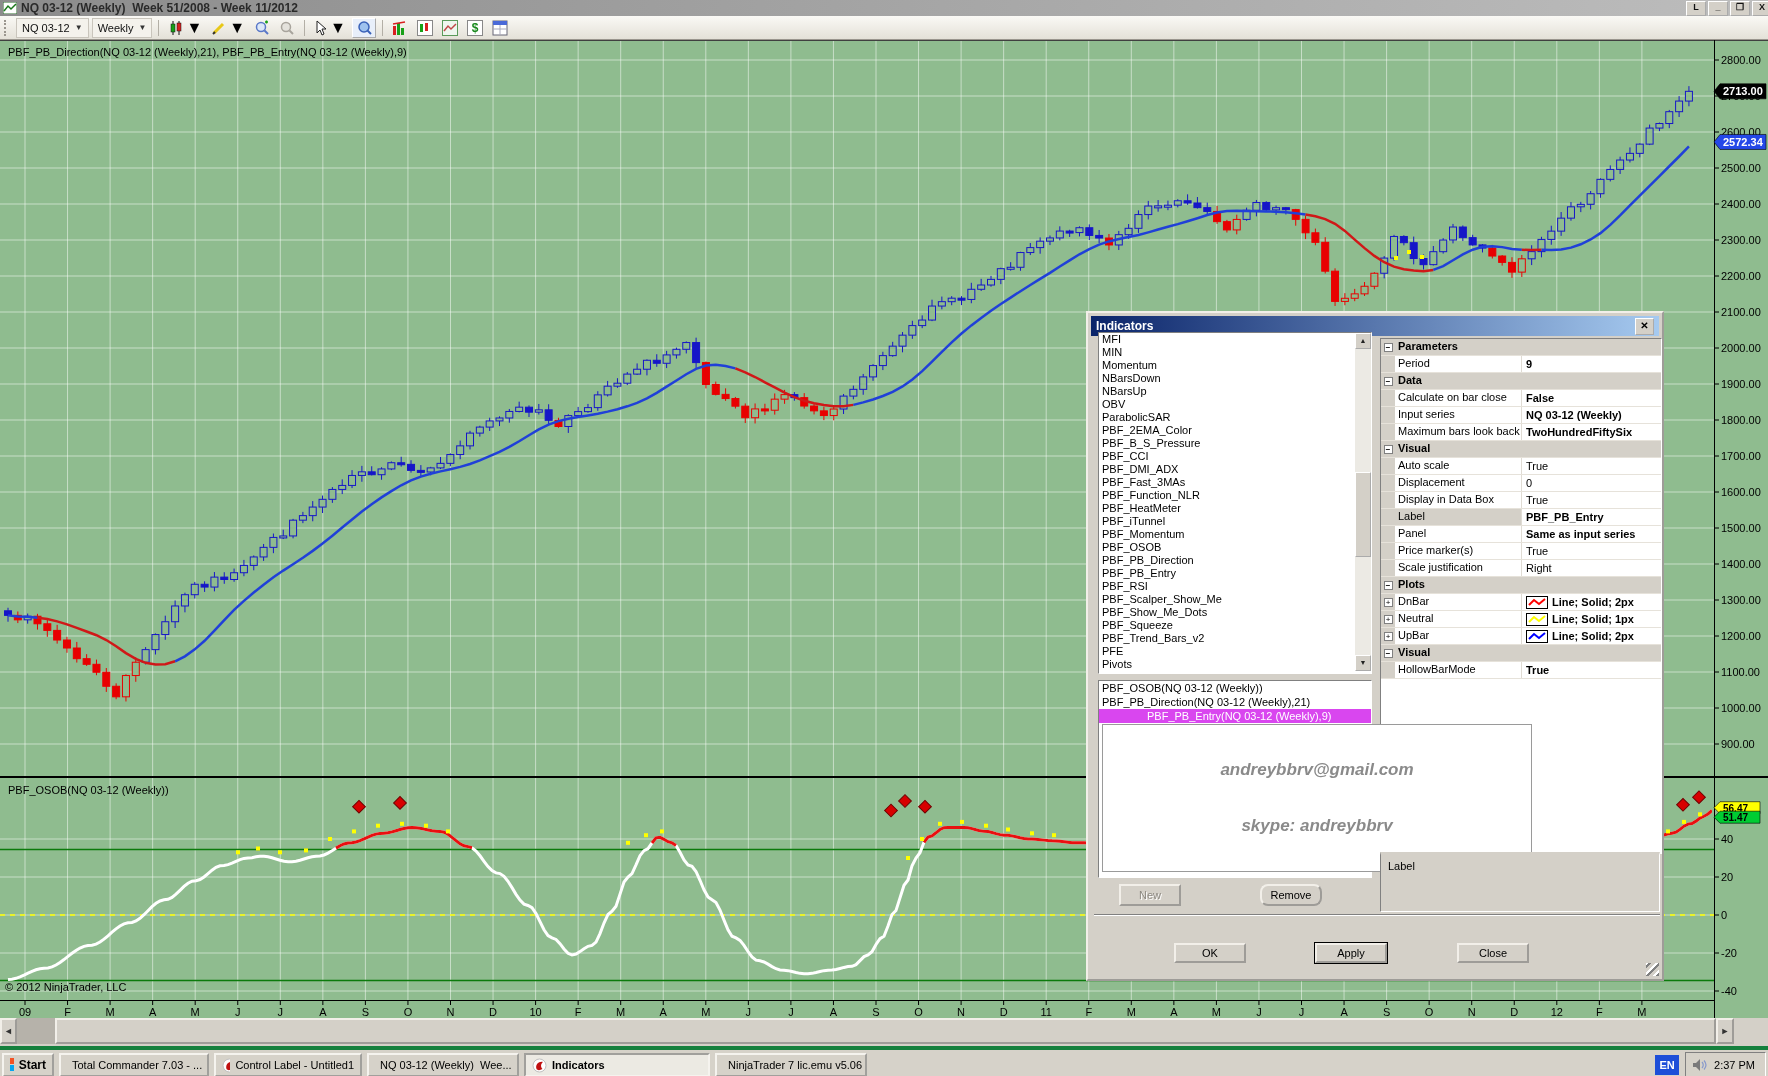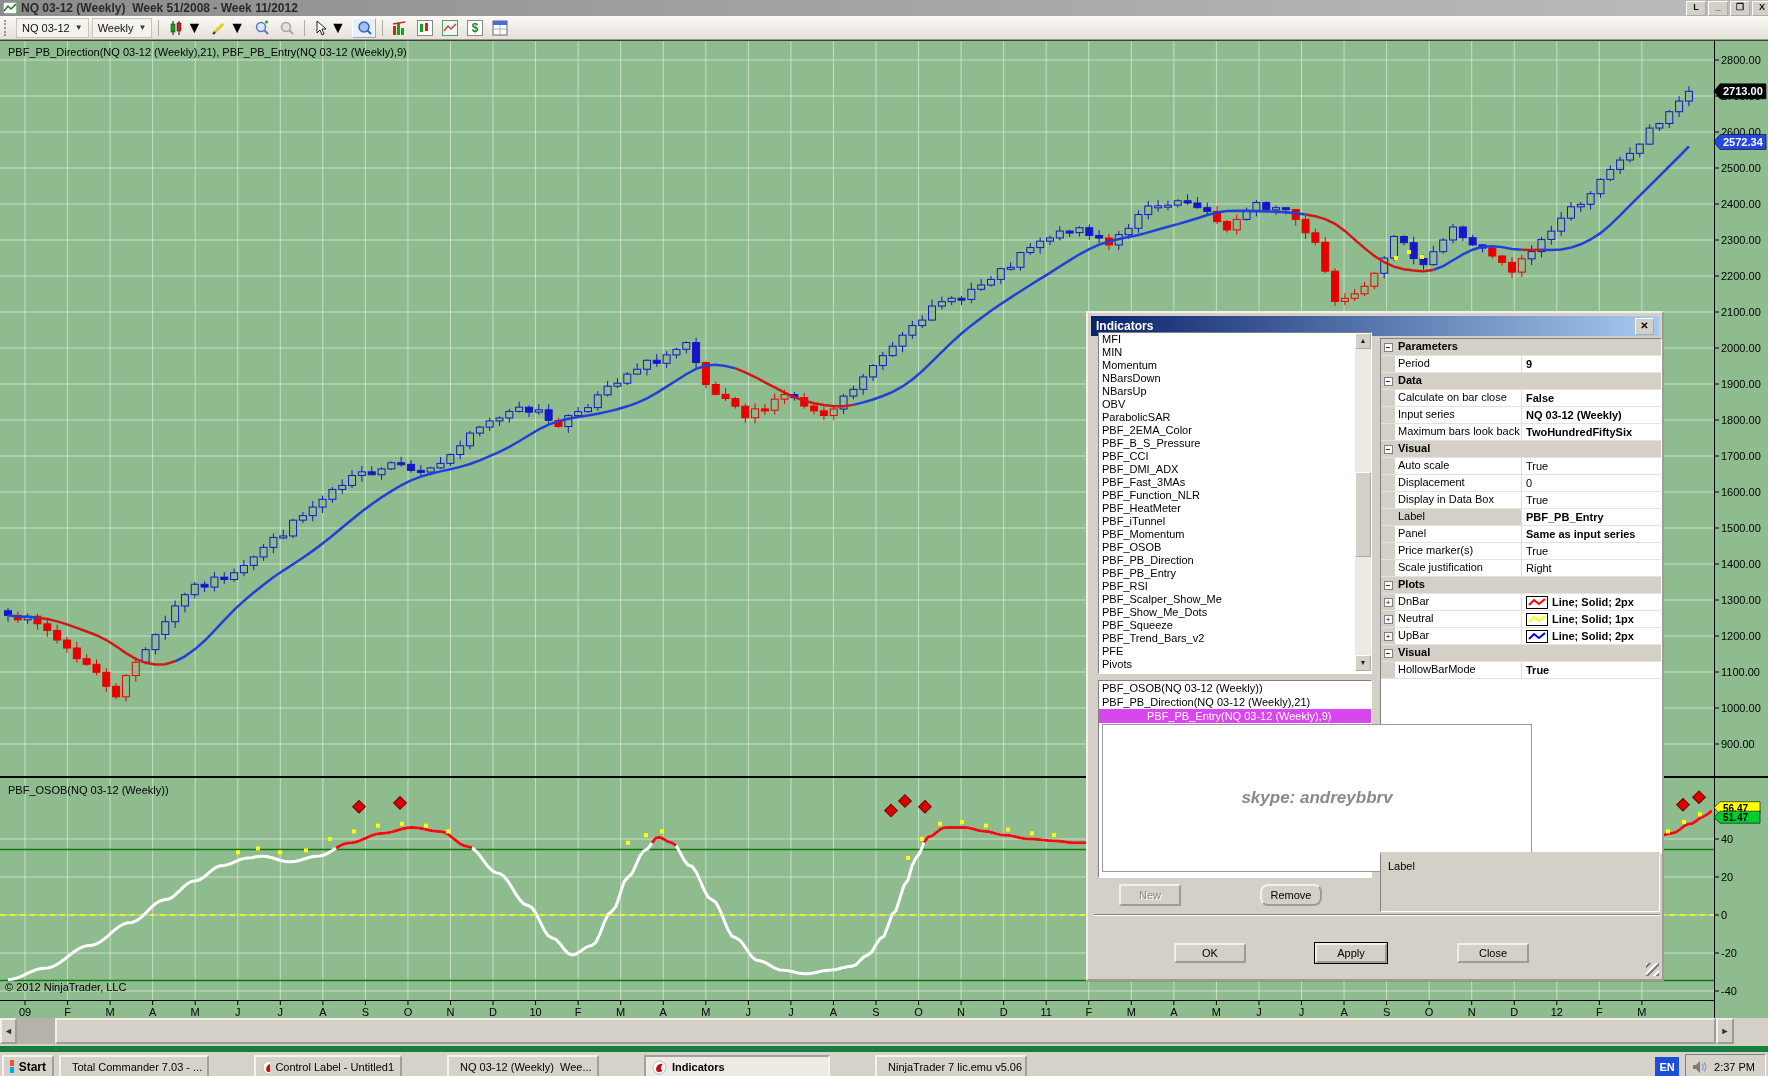--- a/index.html
+++ b/index.html
@@ -77,21 +77,21 @@
   .b3{position:absolute;background:#D4D0C8;border:2px outset #F2EFE9;font-size:11px;color:#000;
     text-align:center;font-family:"Liberation Sans",sans-serif;padding:0;box-sizing:border-box;z-index:12;}
   .b3:disabled,.b3.dis{color:#8c8880;text-shadow:1px 1px 0 #fff;}
   .b3.focus{border:2px outset #F2EFE9;outline:1px solid #000;}
   #groove{position:absolute;left:6px;top:601px;width:566px;height:0;
     border-top:1px solid #808080;border-bottom:1px solid #fff;z-index:12;}
   #grip{position:absolute;right:3px;bottom:3px;width:13px;height:13px;
     background:repeating-linear-gradient(135deg,#fff 0 2px,#808080 2px 4px,#D4D0C8 4px 7px);z-index:12;}
   
   #taskbar{position:absolute;left:0;top:1046px;width:1768px;height:30px;background:#D6D2C9;
-    border-top:6px solid #15803d;display:flex;align-items:flex-start;padding:0 2px;box-sizing:border-box;}
+    border-top:4px solid #15803d;display:flex;align-items:flex-start;padding:0 2px;box-sizing:border-box;}
   .task{height:24px;margin-top:3px;margin-right:5px;display:flex;align-items:center;gap:5px;
     padding:0 6px;font-size:11px;color:#000;background:#D6D2C9;border:2px outset #F5F3EE;
     box-sizing:border-box;white-space:nowrap;overflow:hidden;}
   .task.active{border-style:inset;background:#ECEAE3;font-weight:bold;}
   #start{font-weight:bold;font-size:12px;width:52px;}
   #tray{margin-left:auto;margin-top:3px;display:flex;align-items:center;gap:6px;height:24px;}
   #enbox{width:24px;height:20px;background:#1d4ed8;color:#fff;font-size:11px;font-weight:bold;
     text-align:center;line-height:20px;}
   #traypanel{display:flex;align-items:center;gap:6px;height:24px;padding:0 10px 0 6px;
     border:1px solid;border-color:#808080 #fff #fff #808080;font-size:11px;color:#000;}
@@ -1082,20 +1082,21 @@
             <div class="pval bold">
               <span>True</span>
             </div>
           </div>
         </div>
       </div>
     <div id="pdesc">
       <span>Label</span>
     </div>
     <div id="wmark">
+      <div class="w2">andreybbrv@gmail.com</div>
       <div class="w2">skype: andreybbrv</div>
     </div>
     <button class="b3 dis" style="left:31px;top:571px;width:62px;height:22px;">New</button>
     <button class="b3" style="left:172px;top:571px;width:62px;height:22px;border-radius:8px;">Remove</button>
     <div id="groove"></div>
     <button class="b3" style="left:86px;top:630px;width:72px;height:20px;">OK</button>
     <button class="b3 focus" style="left:227px;top:630px;width:72px;height:20px;">Apply</button>
     <button class="b3" style="left:369px;top:630px;width:72px;height:20px;text-align:center;">Close</button>
     <div id="grip"></div>
   </div>
@@ -1103,21 +1104,21 @@
   <div id="taskbar">
     <div class="task" id="start">
       <svg width="14" height="14">
         <rect x="0" y="0" width="6" height="6" fill="#F35325"></rect>
           <rect x="7" y="0" width="6" height="6" fill="#81BC06"></rect>
         <rect x="0" y="7" width="6" height="6" fill="#05A6F0"></rect>
           <rect x="7" y="7" width="6" height="6" fill="#FFBA08"></rect>
       </svg>
       <span>Start</span>
     </div>
-    <div id="tasks" style="display:flex;gap:40px;">
+    <div id="tasks" style="display:flex;">
         <div class="task" style="width: 150px;">
           <svg width="15" height="15">
             <rect x="1" y="1" width="13" height="13" rx="2" fill="#D03030"></rect>
             <rect x="3" y="5" width="9" height="4" fill="#fff"></rect>
             <rect x="3" y="10" width="6" height="2" fill="#F8D020"></rect>
           </svg>
           <span style="white-space: pre;">Total Commander 7.03 - ...</span>
         </div>
         <div class="task" style="width: 148px;">
           <svg width="15" height="15">

